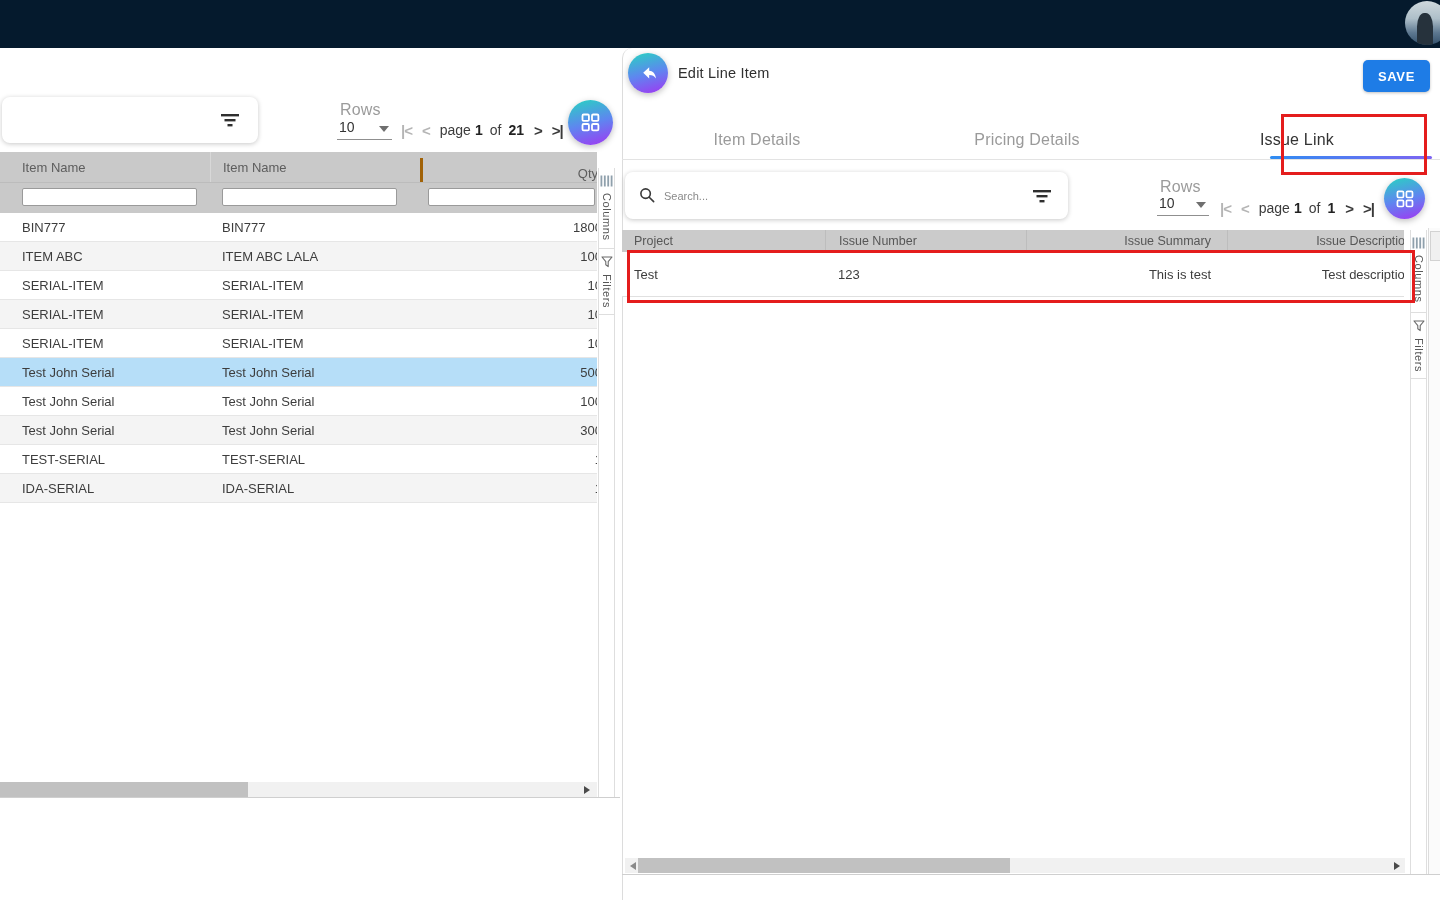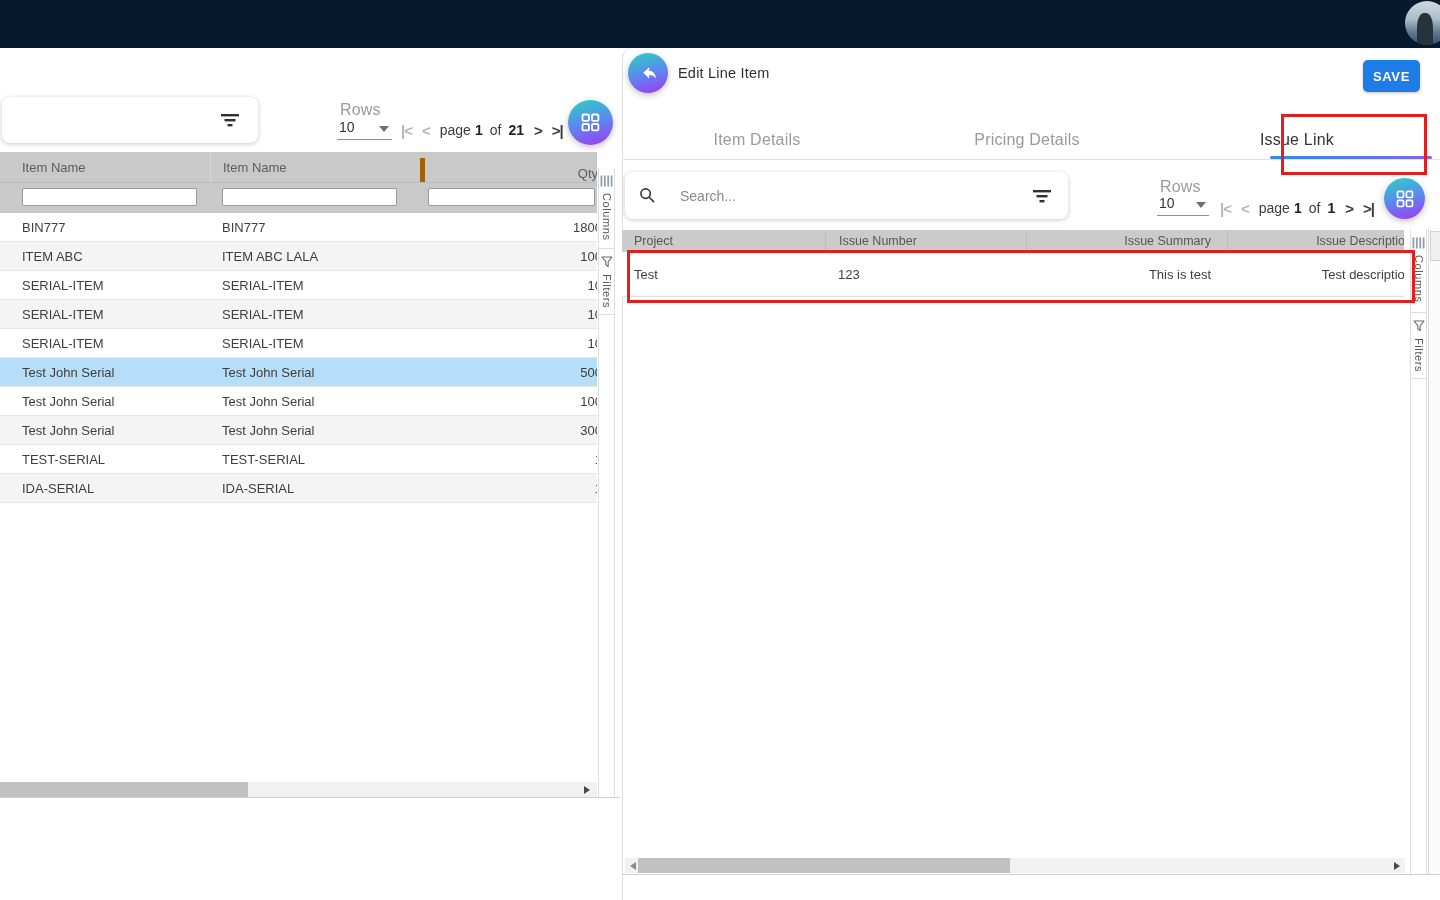--- a/index.html
+++ b/index.html
@@ -36,21 +36,21 @@
   .lsearch{position:absolute;left:2px;top:97px;width:256px;height:46px;display:flex;align-items:center;}
   .lsearch input{flex:1;border:0;outline:0;background:transparent;font-size:13.5px;color:#444;margin-left:14px;min-width:0;}
   .fl-icon{width:20px;height:16px;flex:0 0 auto;margin-right:18px;cursor:pointer;}
 
   .left-clip{position:absolute;left:0;top:152px;width:597px;height:630px;overflow:hidden;}
   .ltable{width:602px;}
   .lhead{display:flex;height:30px;background:#c9c9c9;align-items:center;font-size:13px;color:#5d5d5d;}
   .lhead .hc{box-sizing:border-box;height:100%;display:flex;align-items:center;}
   .hc-code{width:210px;padding-left:22px;}
   .hc-name{width:210px;padding-left:12px;border-left:1px solid #d8d8d8;}
-  .hc-qty{width:182px;justify-content:flex-end;padding-right:4px;border-left:5px solid #a16207;margin-top:12px;}
+  .hc-qty{width:182px;justify-content:flex-end;padding-right:4px;border-left:3px solid #a16207;margin-top:12px;}
   .lfilter{position:relative;height:30px;background:#c9c9c9;border-top:1px solid #bcbcbc;}
   .lfilter input{position:absolute;top:5px;height:18px;border:1px solid #9a9a9a;border-radius:2px;background:#fff;
     outline:none;font-size:12px;color:#444;padding:0 4px;box-sizing:border-box;}
   .fi-code{left:22px;width:175px;}
   .fi-name{left:222px;width:175px;}
   .fi-qty{left:428px;width:167px;}
   .lrow{display:flex;height:28px;align-items:center;font-size:13px;color:#3d3d3d;background:#fff;border-bottom:1px solid #e6e6e6;cursor:pointer;}
   .lrow:nth-child(even){background:#f4f4f4;}
   .lrow.selected{background:#b6def8;}
   .lc{box-sizing:border-box;white-space:nowrap;}
@@ -80,32 +80,32 @@
   .hr-line{position:absolute;height:1px;background:#cfcfcf;}
   .vscroll{position:absolute;left:1428px;top:228px;width:12px;height:647px;background:#fbfbfb;
     border-left:1px solid #dcdcdc;border-bottom:1px solid #dcdcdc;box-sizing:border-box;}
   .vthumb{position:absolute;left:1px;top:3px;width:9px;height:28px;background:#f0f0f0;border:1px solid #d2d2d2;cursor:grab;}
 
   
   .right-panel{position:absolute;left:622px;top:48px;width:818px;height:852px;background:#fff;
     border-left:1px solid #dcdcdc;border-top-left-radius:10px;box-sizing:border-box;}
   .back-btn{left:628px;top:53px;width:40px;height:40px;}
   .page-title{position:absolute;left:678px;top:65px;font-size:14.5px;color:#2f2f2f;font-weight:500;letter-spacing:.2px;}
-  .save-btn{position:absolute;left:1363px;top:60px;width:57px;height:32px;background:#1e7ce6;border:0;border-radius:5px;
+  .save-btn{position:absolute;left:1363px;top:60px;width:67px;height:32px;background:#1e7ce6;border:0;border-radius:5px;
     color:#fff;font-size:13px;font-weight:700;letter-spacing:.6px;cursor:pointer;font-family:inherit;box-shadow:0 1px 3px rgba(0,0,0,.25);}
   .tabs{position:absolute;left:622px;top:120px;width:810px;height:39px;display:flex;}
   .tab{flex:1;display:flex;align-items:center;justify-content:center;font-size:16px;color:#9a9a9a;letter-spacing:.2px;cursor:pointer;text-align:center;}
   .tab.active{color:#333;font-weight:500;}
   .tabs-border{position:absolute;left:622px;top:159px;width:818px;height:1px;background:#e3e3e3;}
   .tab-underline{position:absolute;left:1270px;top:156px;width:162px;height:3px;
     background:linear-gradient(90deg,#2f8df2 0%,#7e64f2 100%);border-radius:2px;}
 
   .rsearch{position:absolute;left:625px;top:172px;width:443px;height:47px;display:flex;align-items:center;}
   .mag-icon{flex:0 0 auto;width:17px;height:17px;margin-left:14px;}
-  .rsearch input{flex:1;border:0;outline:0;background:transparent;font-size:14px;color:#7f1d1d;margin-left:22px;min-width:0;}
+  .rsearch input{flex:1;border:0;outline:0;background:transparent;font-size:11px;color:#7f1d1d;margin-left:6px;min-width:0;}
   .rsearch input::placeholder{color:#8a8a8a;}
   .lsearch input::placeholder{color:#8a8a8a;}
 
   .right-clip{position:absolute;left:622px;top:230px;width:782px;height:70px;overflow:hidden;}
   .rtable{width:790px;}
   .rhead{display:flex;height:22px;background:#cbcbcb;align-items:center;font-size:12.5px;color:#575757;}
   .rhead .hc{box-sizing:border-box;height:100%;display:flex;align-items:center;}
   .rc0{width:203px;padding-left:12px;}
   .rc1{width:201px;padding-left:13px;}
   .rc2{width:201px;justify-content:flex-end;text-align:right;padding-right:16px;}

